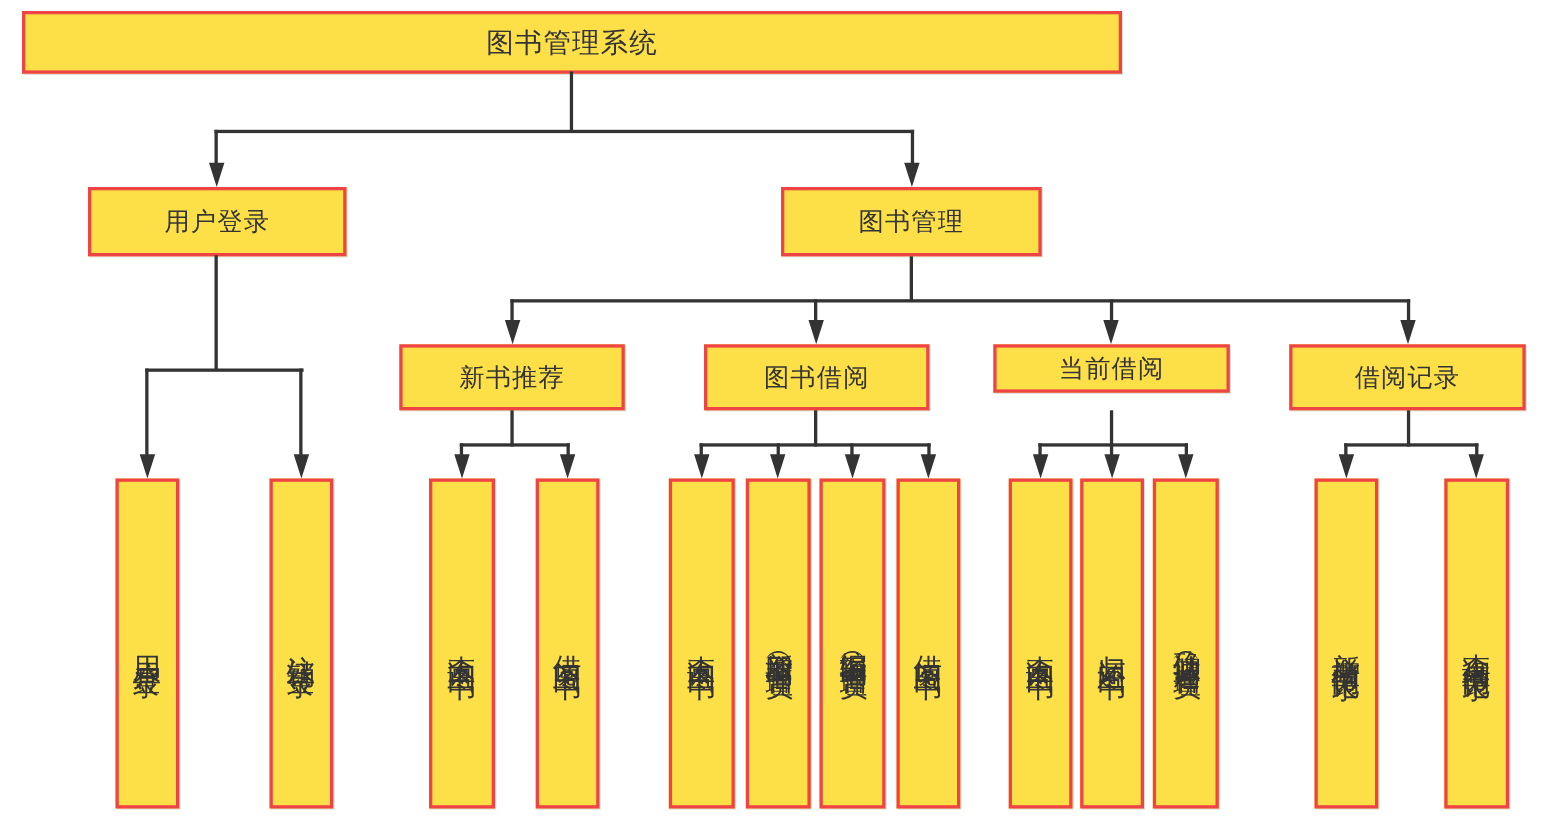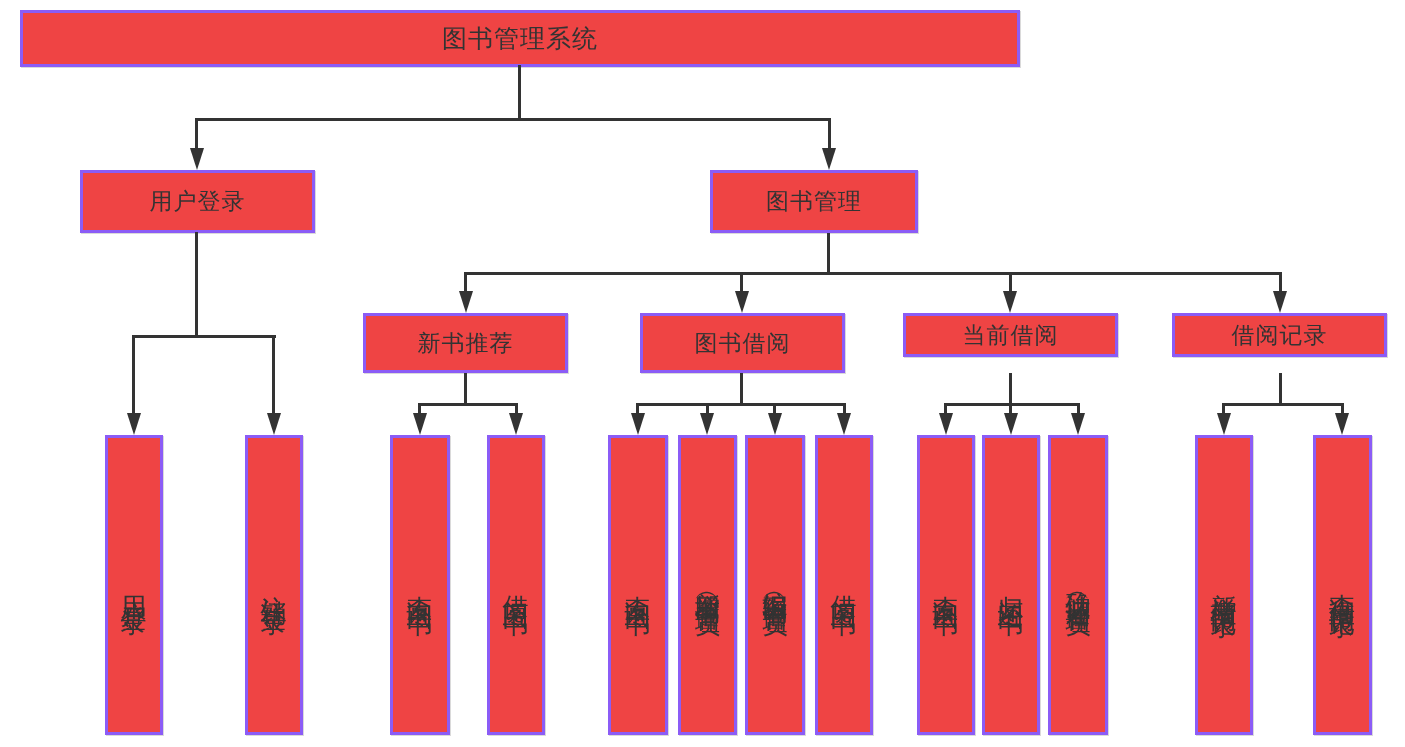--- a/index.html
+++ b/index.html
@@ -8,22 +8,22 @@
     width: 1405px;
     height: 747px;
     background: #ffffff;
     overflow: hidden;
     font-family: "Liberation Sans", sans-serif;
     color: #333333;
   }
   .box {
     position: absolute;
     box-sizing: border-box;
-    border: 3px solid #8b5cf6;
-    background: #ef4444;
+    border: 3px solid #ef4444;
+    background: #fde047;
     display: flex;
     align-items: center;
     justify-content: center;
     box-shadow: 1px 1px 0 rgba(150,150,150,0.35);
   }
   .hlabel { font-size: 23px; letter-spacing: 1px; color: #333333; }
   .rootlabel { font-size: 25px; letter-spacing: 1px; color: #333333; }
   .vtext {
     writing-mode: vertical-rl;
     text-orientation: mixed;
@@ -64,21 +64,21 @@
   <div class="vline" style="left:518px; top:65px; height:55px;"></div>
   <div class="hline" style="left:195px; top:118px; width:636px;"></div>
   <div class="vline" style="left:195px; top:118px; height:32px;"></div>
   <div class="arrow" style="left:190px; top:148px;"></div>
   <div class="vline" style="left:828px; top:118px; height:32px;"></div>
   <div class="arrow" style="left:822px; top:148px;"></div>
 
   <div class="box" style="left:80px; top:170px; width:235px; height:63px;">
     <span class="hlabel">用户登录</span>
   </div>
-  <div class="box" style="left:710px; top:170px; width:208px; height:63px;">
+  <div class="box" style="left:710px; top:170px; width:237px; height:63px;">
     <span class="hlabel">图书管理</span>
   </div>
 
   <div class="vline" style="left:195px; top:232px; height:105px;"></div>
   <div class="hline" style="left:132px; top:335px; width:144px;"></div>
   <div class="vline" style="left:132px; top:335px; height:80px;"></div>
   <div class="arrow" style="left:127px; top:413px;"></div>
   <div class="vline" style="left:272px; top:335px; height:80px;"></div>
   <div class="arrow" style="left:267px; top:413px;"></div>
 
@@ -95,21 +95,21 @@
 
   <div class="box" style="left:640px; top:313px; width:205px; height:60px;">
     <span class="hlabel">图书借阅</span>
   </div>
   <div class="box" style="left:363px; top:313px; width:205px; height:60px;">
     <span class="hlabel">新书推荐</span>
   </div>
   <div class="box" style="left:903px; top:313px; width:215px; height:44px;text-align:right;">
     <span class="hlabel">当前借阅</span>
   </div>
-  <div class="box" style="left:1172px; top:313px; width:215px; height:44px;">
+  <div class="box" style="left:1172px; top:313px; width:215px; height:60px;">
     <span class="hlabel">借阅记录</span>
   </div>
 
   <div class="vline" style="left:464px; top:373px; height:33px;"></div>
   <div class="hline" style="left:418px; top:403px; width:100px;"></div>
   <div class="vline" style="left:418px; top:403px; height:12px;"></div>
   <div class="arrow" style="left:413px; top:413px;"></div>
   <div class="vline" style="left:515px; top:403px; height:12px;"></div>
   <div class="arrow" style="left:509px; top:413px;"></div>
 

